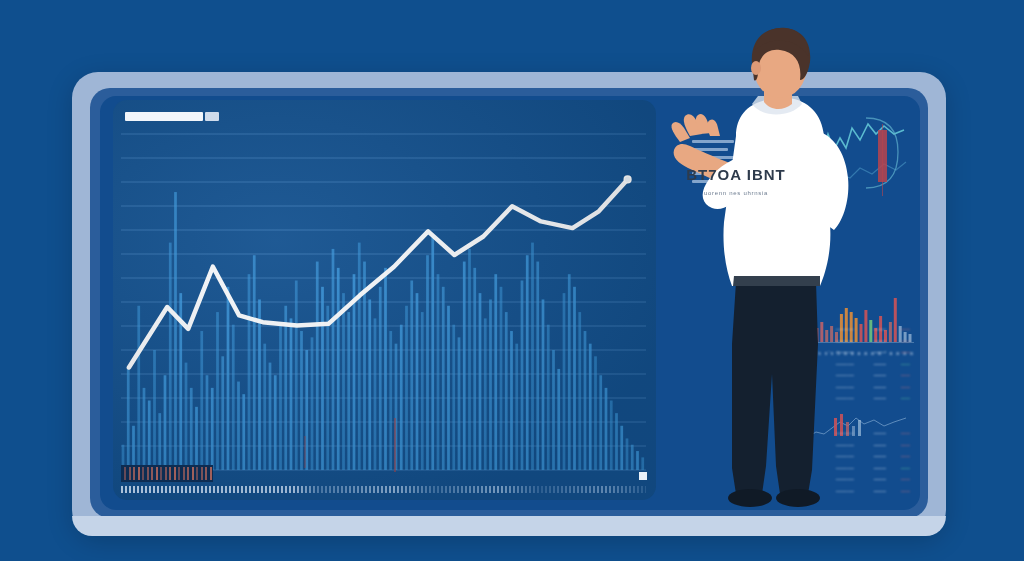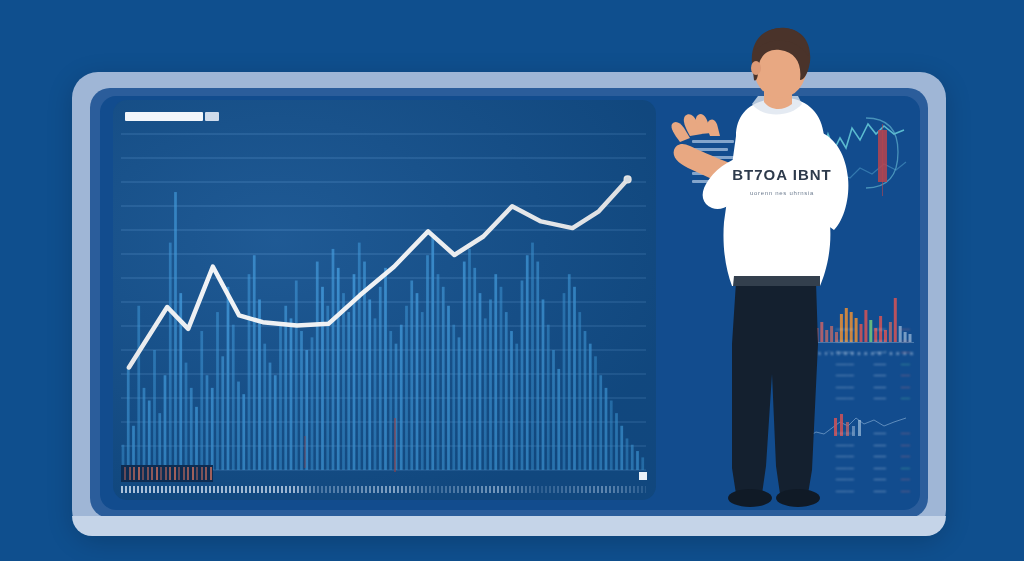--- a/index.html
+++ b/index.html
@@ -441,18 +441,18 @@
     <path d="M124 54 L152 54 L152 80 C142 88 130 86 124 78 Z" fill="#e8a882"></path>
 
     <ellipse cx="140" cy="42" rx="27" ry="32" fill="#e8a882"></ellipse>
 
     <path d="M112 40 C110 16 124 4 142 4 C162 4 172 18 170 38 C168 50 164 56 160 56 C162 40 156 28 140 26 C126 24 118 34 118 48 C118 54 116 58 114 56 Z" fill="#4a332a"></path>
     <path d="M114 26 C118 10 132 2 146 4 C160 6 170 18 168 32 C160 18 140 12 124 20 Z" fill="#4a332a"></path>
 
     <ellipse cx="116" cy="44" rx="5" ry="7" fill="#dd9a77"></ellipse>
   </svg>
 
-  <div style="position:absolute;left:662px;top:24px;width:240px;height:500px;pointer-events:none;">
+  <div style="position:absolute;left:616px;top:24px;width:240px;height:500px;pointer-events:none;">
     <div class="shirt-text big">BT7OA  IBNT</div>
     <div class="shirt-text small">uorenn nes uhrnsia</div>
   </div>
 
 </div>
 
 </body></html>

